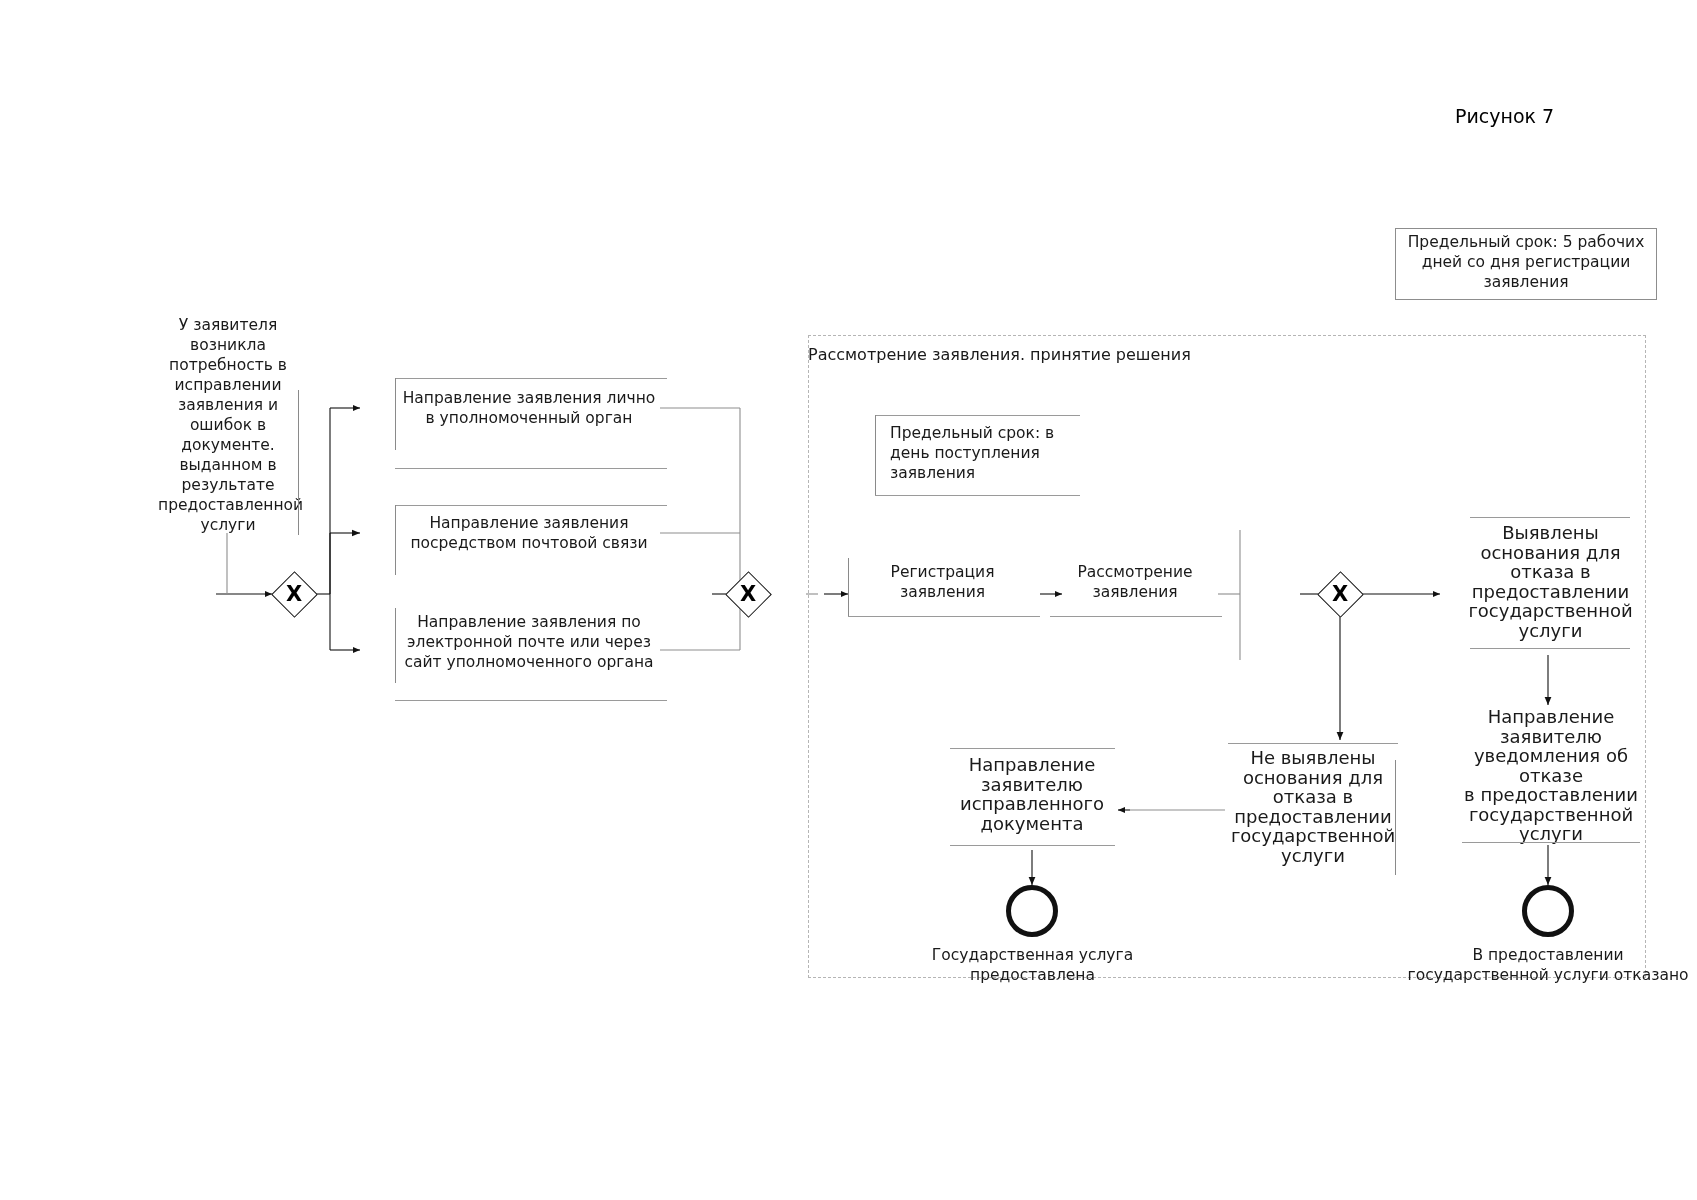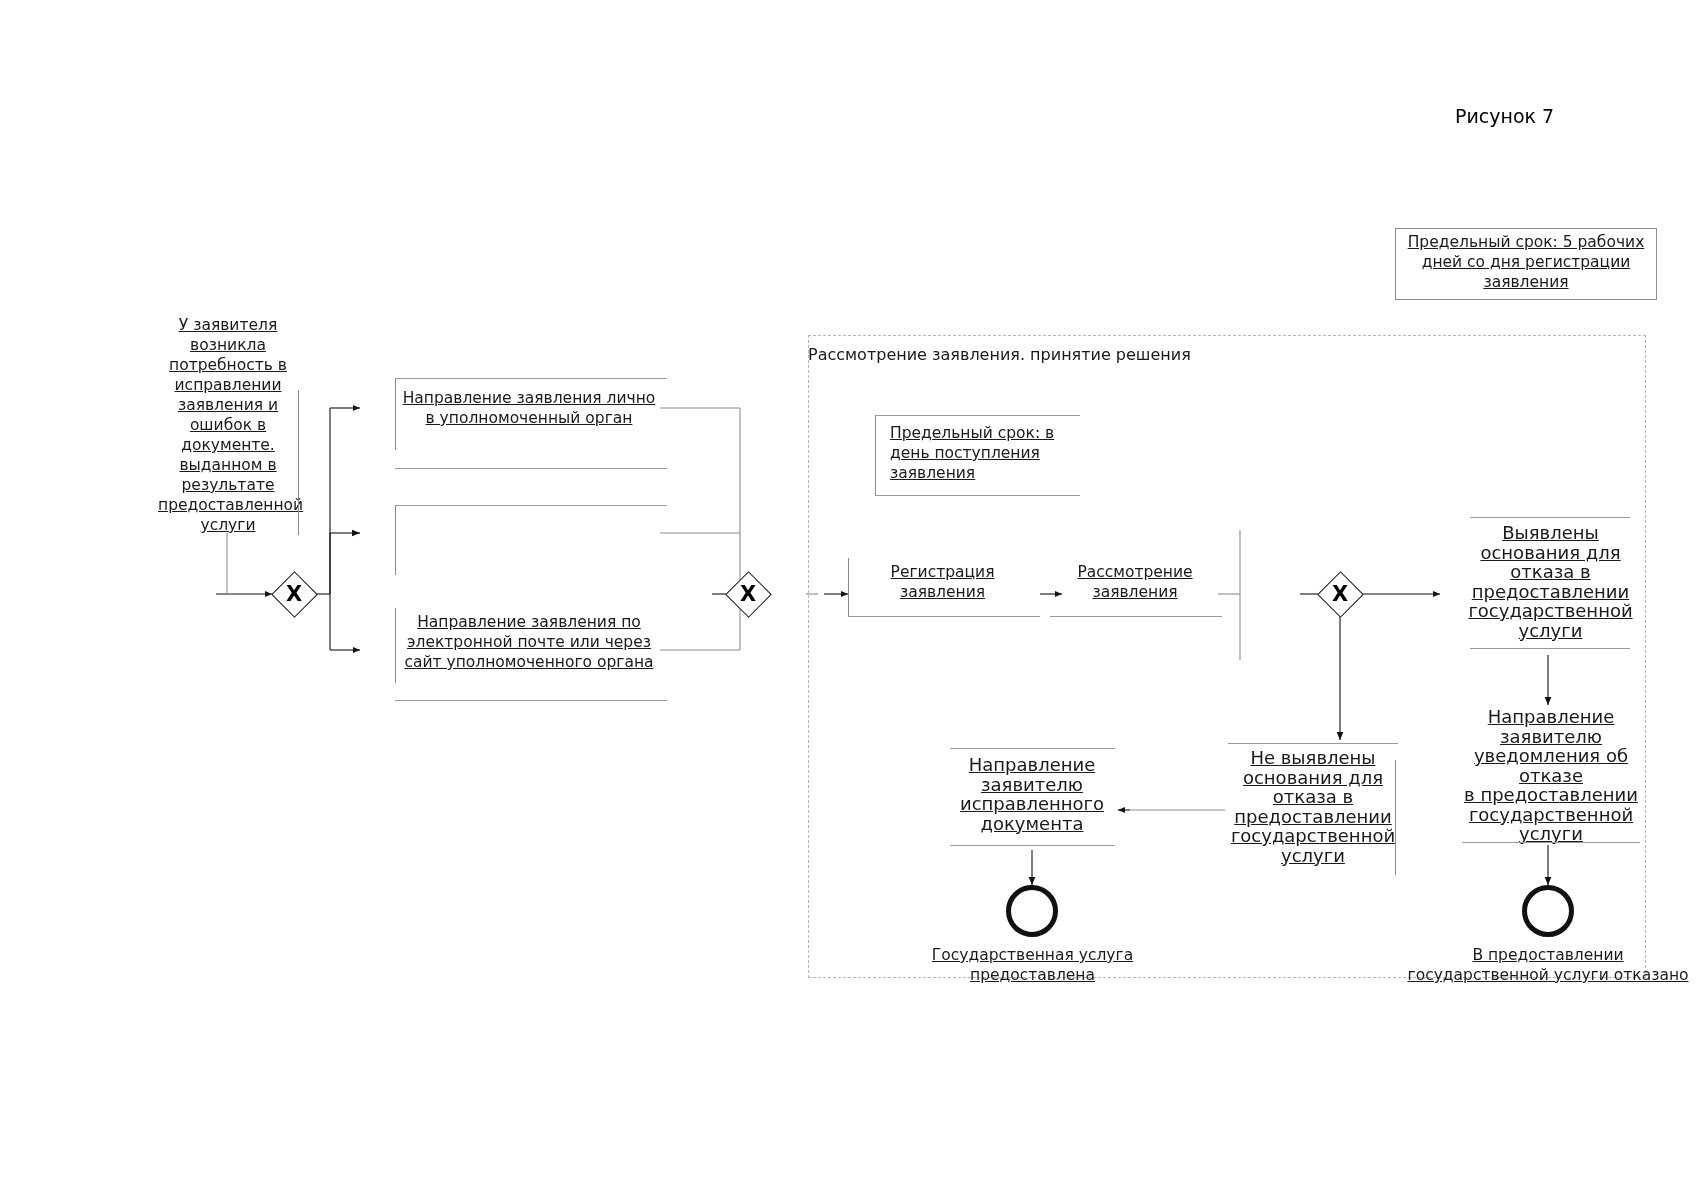--- a/index.html
+++ b/index.html
@@ -23,21 +23,20 @@
   }
 
   
   .lbl{
     position:absolute;
     text-align:center;
     font-size:15.5px;
     line-height:20px;
     color:#1a1a1a;
     white-space:pre-line;
-    text-decoration:underline;
   }
   .lbl.sm{font-size:18px;line-height:19.5px;}
 
   
   .rule{
     position:absolute;
     height:0;
     border-top:1px solid #9a9a9a;
   }
   .vrule{
@@ -189,20 +188,22 @@
   </div>
 
   <div class="rule" style="left:395px;top:378px;width:272px;"></div>
   <div class="vrule" style="left:395px;top:378px;height:72px;"></div>
   <div class="lbl" style="left:390px;top:388px;width:278px;">Направление заявления лично
 в уполномоченный орган</div>
 
   <div class="rule" style="left:395px;top:468px;width:272px;"></div>
   <div class="rule" style="left:395px;top:505px;width:272px;"></div>
   <div class="vrule" style="left:395px;top:505px;height:70px;"></div>
+  <div class="lbl" style="left:390px;top:513px;width:278px;">Направление заявления
+посредством почтовой связи</div>
 
   <div class="vrule" style="left:395px;top:608px;height:75px;"></div>
   <div class="lbl" style="left:390px;top:612px;width:278px;">Направление заявления по
 электронной почте или через
 сайт  уполномоченного органа</div>
   <div class="rule" style="left:395px;top:700px;width:272px;"></div>
 
   <div class="gw" style="left:726px;top:572px;">
     <div class="dia"></div>
     <div class="x">X</div>

